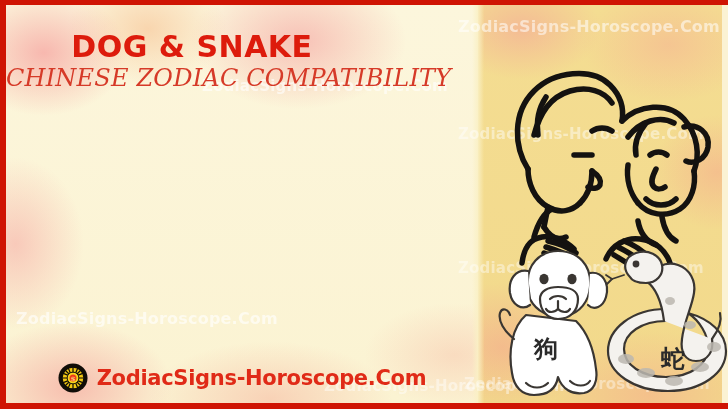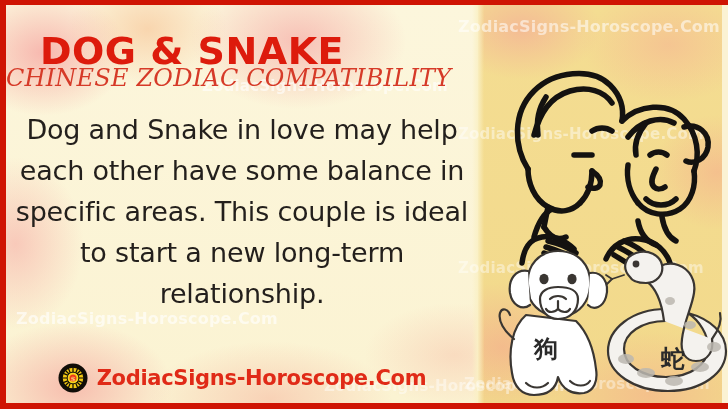--- a/index.html
+++ b/index.html
@@ -85,21 +85,21 @@
 
   
   .title {
     position: absolute;
     left: 0; top: 24px;
     width: 372px;
     text-align: center;
     color: #dd1b0c;
     font-family: "DejaVu Sans", sans-serif;
     font-weight: 700;
-    font-size: 38px;
+    font-size: 30px;
     letter-spacing: .5px;
   }
   .subtitle {
     position: absolute;
     left: 0; top: 59px;
     width: 472px;
     text-align: left;
     color: #d63a28;
     font-family: "DejaVu Serif", serif;
     font-style: italic;
@@ -168,21 +168,20 @@
     <div class="wm wm-b">ZodiacSigns-Horoscope.Com</div>
     <div class="wm wm-c">ZodiacSigns-Horoscope.Com</div>
     <div class="wm wm-d">ZodiacSigns-Horoscope.Com</div>
     <div class="wm wm-e">ZodiacSigns-Horoscope.Com</div>
     <div class="wm wm-f">ZodiacSigns-Horoscope.Com</div>
     <div class="wm wm-g">ZodiacSigns-Horoscope.Com</div>
 
     <div class="title">DOG &amp; SNAKE</div>
     <div class="subtitle">CHINESE ZODIAC COMPATIBILITY</div>
 
-    <div class="body-copy">Dog and Snake in love may help each other have some balance in specific areas. This couple is ideal to start a new long-term relationship.</div>
 
     <div class="footer">
       <svg class="sun-logo" viewBox="0 0 64 64">
         <circle cx="32" cy="32" r="31" fill="#100d07"></circle>
         <g fill="#f3c912">
           <circle cx="32" cy="32" r="22"></circle>
         </g>
         <g stroke="#100d07" stroke-width="2.6" stroke-linecap="round">
           <path d="M32 8 L32 20 M32 44 L32 56 M8 32 L20 32 M44 32 L56 32"></path>
           <path d="M15 15 L23.5 23.5 M40.5 40.5 L49 49 M49 15 L40.5 23.5 M23.5 40.5 L15 49"></path>

